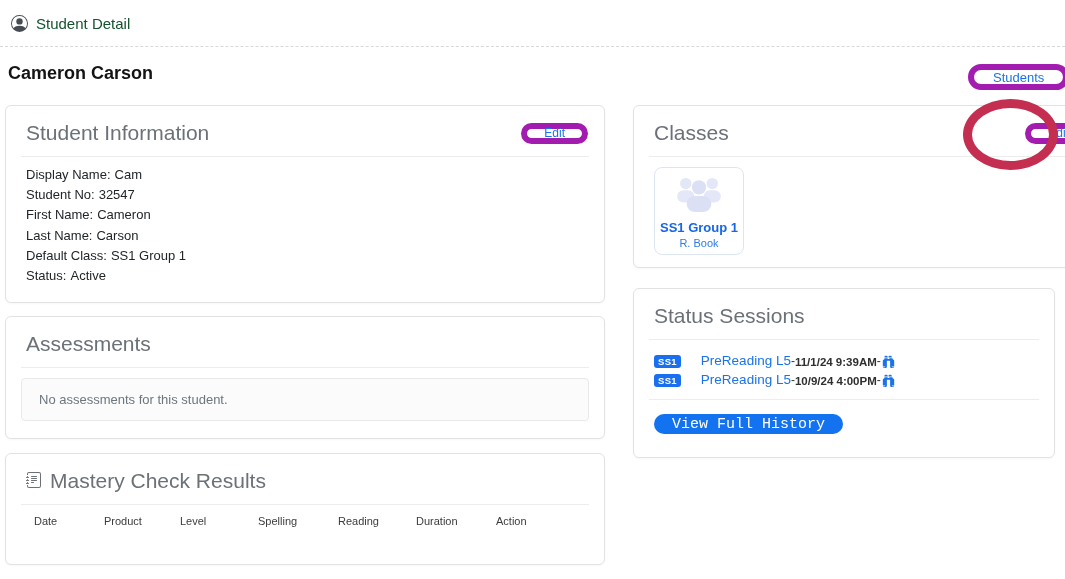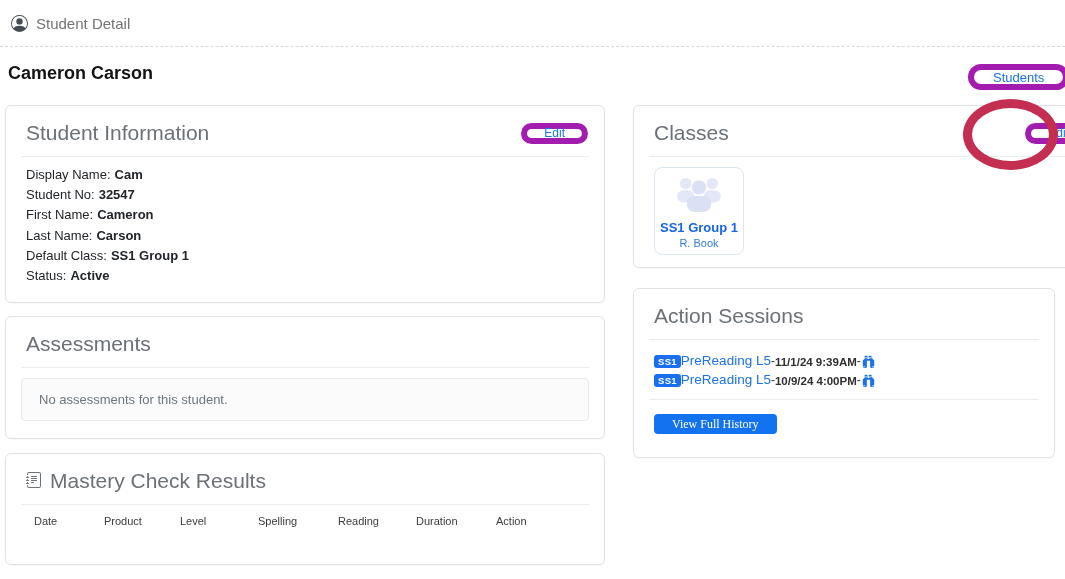--- a/index.html
+++ b/index.html
@@ -6,21 +6,21 @@
   html,body { background:#fff; }
   .canvas {
     position:relative; width:1065px; height:579px; background:#ffffff;
     font-family:"Liberation Sans", sans-serif; overflow:hidden;
   }
 
   
   .topbar {
     position:absolute; top:0; left:0; width:1065px; height:47px;
     display:flex; align-items:center; gap:8px; padding-left:11px;
-    border-bottom:1px dashed #d8d8d8; color:#737373; font-size:15px;
+    border-bottom:1px dashed #d8d8d8; color:#14532d; font-size:15px;
   }
   .topbar svg { display:block; }
 
   
   .student-name {
     position:absolute; left:8px; top:63px; font-size:18px; font-weight:bold; color:#141414;
   }
   .btn-outline {
     display:inline-flex; align-items:center; justify-content:center;
     background:#fff; border:6px solid #a21caf; color:#1a73e8; cursor:pointer;
@@ -46,21 +46,21 @@
 
   .card-si   { left:5px;   top:105px; width:600px; height:198px; }
   .card-as   { left:5px;   top:316px; width:600px; height:123px; }
   .card-mc   { left:5px;   top:453px; width:600px; height:112px; }
   .card-cl   { left:633px; top:105px; width:476px; height:163px; }
   .card-rs   { left:633px; top:288px; width:422px; height:170px; }
 
   
   .si-body { padding:8px 20px 0 20px; }
   .info-row { font-size:13px; color:#212529; line-height:20.2px; }
-  .info-row .val { font-weight:bold; margin-left:4px; }
+  .info-row .val { font-weight:normal; margin-left:4px; }
 
   
   .empty-box {
     margin:10px 15px 0 15px; background:#fbfbfb; border:1px solid #e9e9e9;
     border-radius:4px; padding:13px 17px; font-size:13px; color:#6d757d;
   }
 
   
   .mc-table { width:100%; padding:10px 15px 0 28px; }
   .mc-table table { width:100%; border-collapse:collapse; table-layout:fixed; }
@@ -76,29 +76,29 @@
   .class-name { font-size:13px; font-weight:bold; color:#1766e8; margin-top:4px; }
   .class-teacher { font-size:11px; color:#2f7be8; margin-top:2px; }
 
   
   .rs-body { padding:9px 0 0 20px; }
   .session-row { display:flex; align-items:flex-end; height:19px; }
   .badge {
     background:#1a6ff0; color:#fff; font-size:9.5px; font-weight:bold;
     border-radius:3px; padding:2px 4px; line-height:1; letter-spacing:0.3px;
   }
-  .session-link { color:#1a73e8; font-size:13.5px; text-decoration:none; cursor:pointer; }
+  .session-link { color:#1a73e8; font-size:13.5px; text-decoration:none; cursor:pointer;margin-left:20px; }
   .sep { color:#333; font-size:12px; }
   .session-date { color:#2f2f2f; font-size:11.5px; font-weight:bold; }
   .binocs { display:inline-flex; cursor:pointer; margin-left:1px; }
   .rs-divider { border-bottom:1px solid #ececec; margin:12px 15px 0 15px; }
   .history-btn {
     margin:14px 0 0 20px; background:#1372ef; color:#fff; border:none; cursor:pointer;
-    height:20px; padding:0 18px; border-radius:4px; font-size:12px;
-    font-family:Liberation Serif, serif; display:inline-flex; align-items:center;
+    height:20px; padding:0 18px; border-radius:10px; font-size:15px;
+    font-family:Liberation Mono, monospace; display:inline-flex; align-items:center;
   }
 
   
   .annotation-circle {
     position:absolute; left:963px; top:99px; width:95px; height:71px;
     border:9px solid #c42e51; border-radius:50%; pointer-events:none; z-index:5;
   }
 </style>
 </head>
 <body>
@@ -211,21 +211,21 @@
           <rect x="11" y="21" width="26" height="17" rx="9" fill="#dbe0f5"></rect>
         </svg>
       </span>
       <span class="class-name">SS1 Group 1</span>
       <span class="class-teacher">R. Book</span>
     </div>
   </div>
 
   <div class="card card-rs">
     <div class="card-head">
-      <span class="card-title">Action Sessions</span>
+      <span class="card-title">Status Sessions</span>
     </div>
     <div class="divider"></div>
     <div class="rs-body">
       <div class="session-row">
         <span class="badge">SS1</span>
         <a class="session-link">PreReading L5</a>
         <span class="sep">-</span>
         <span class="session-date">11/1/24 9:39AM</span>
         <span class="sep">-</span>
         <span class="binocs">

